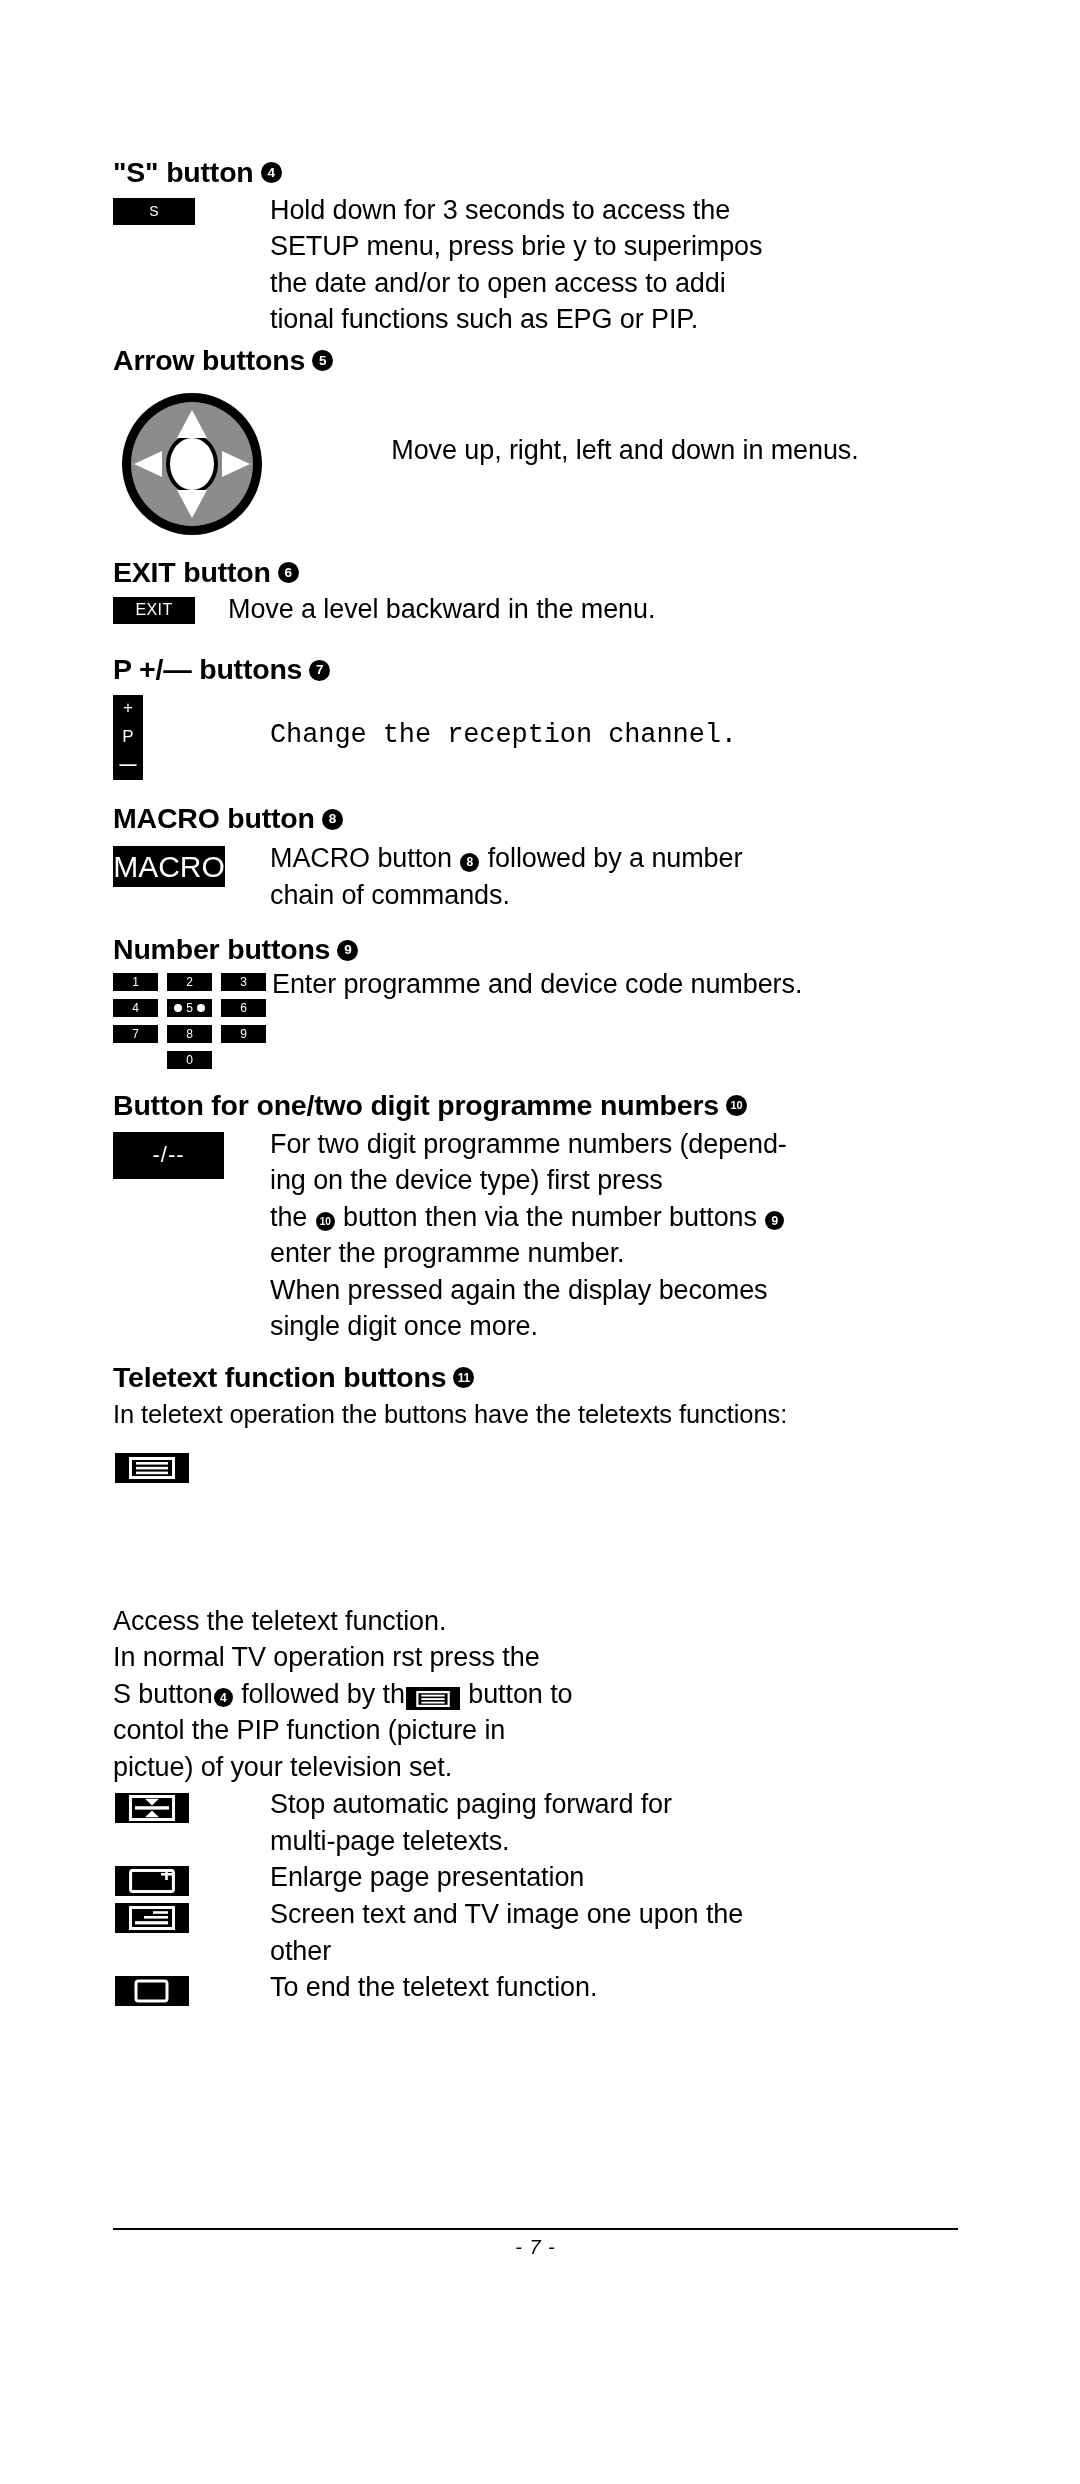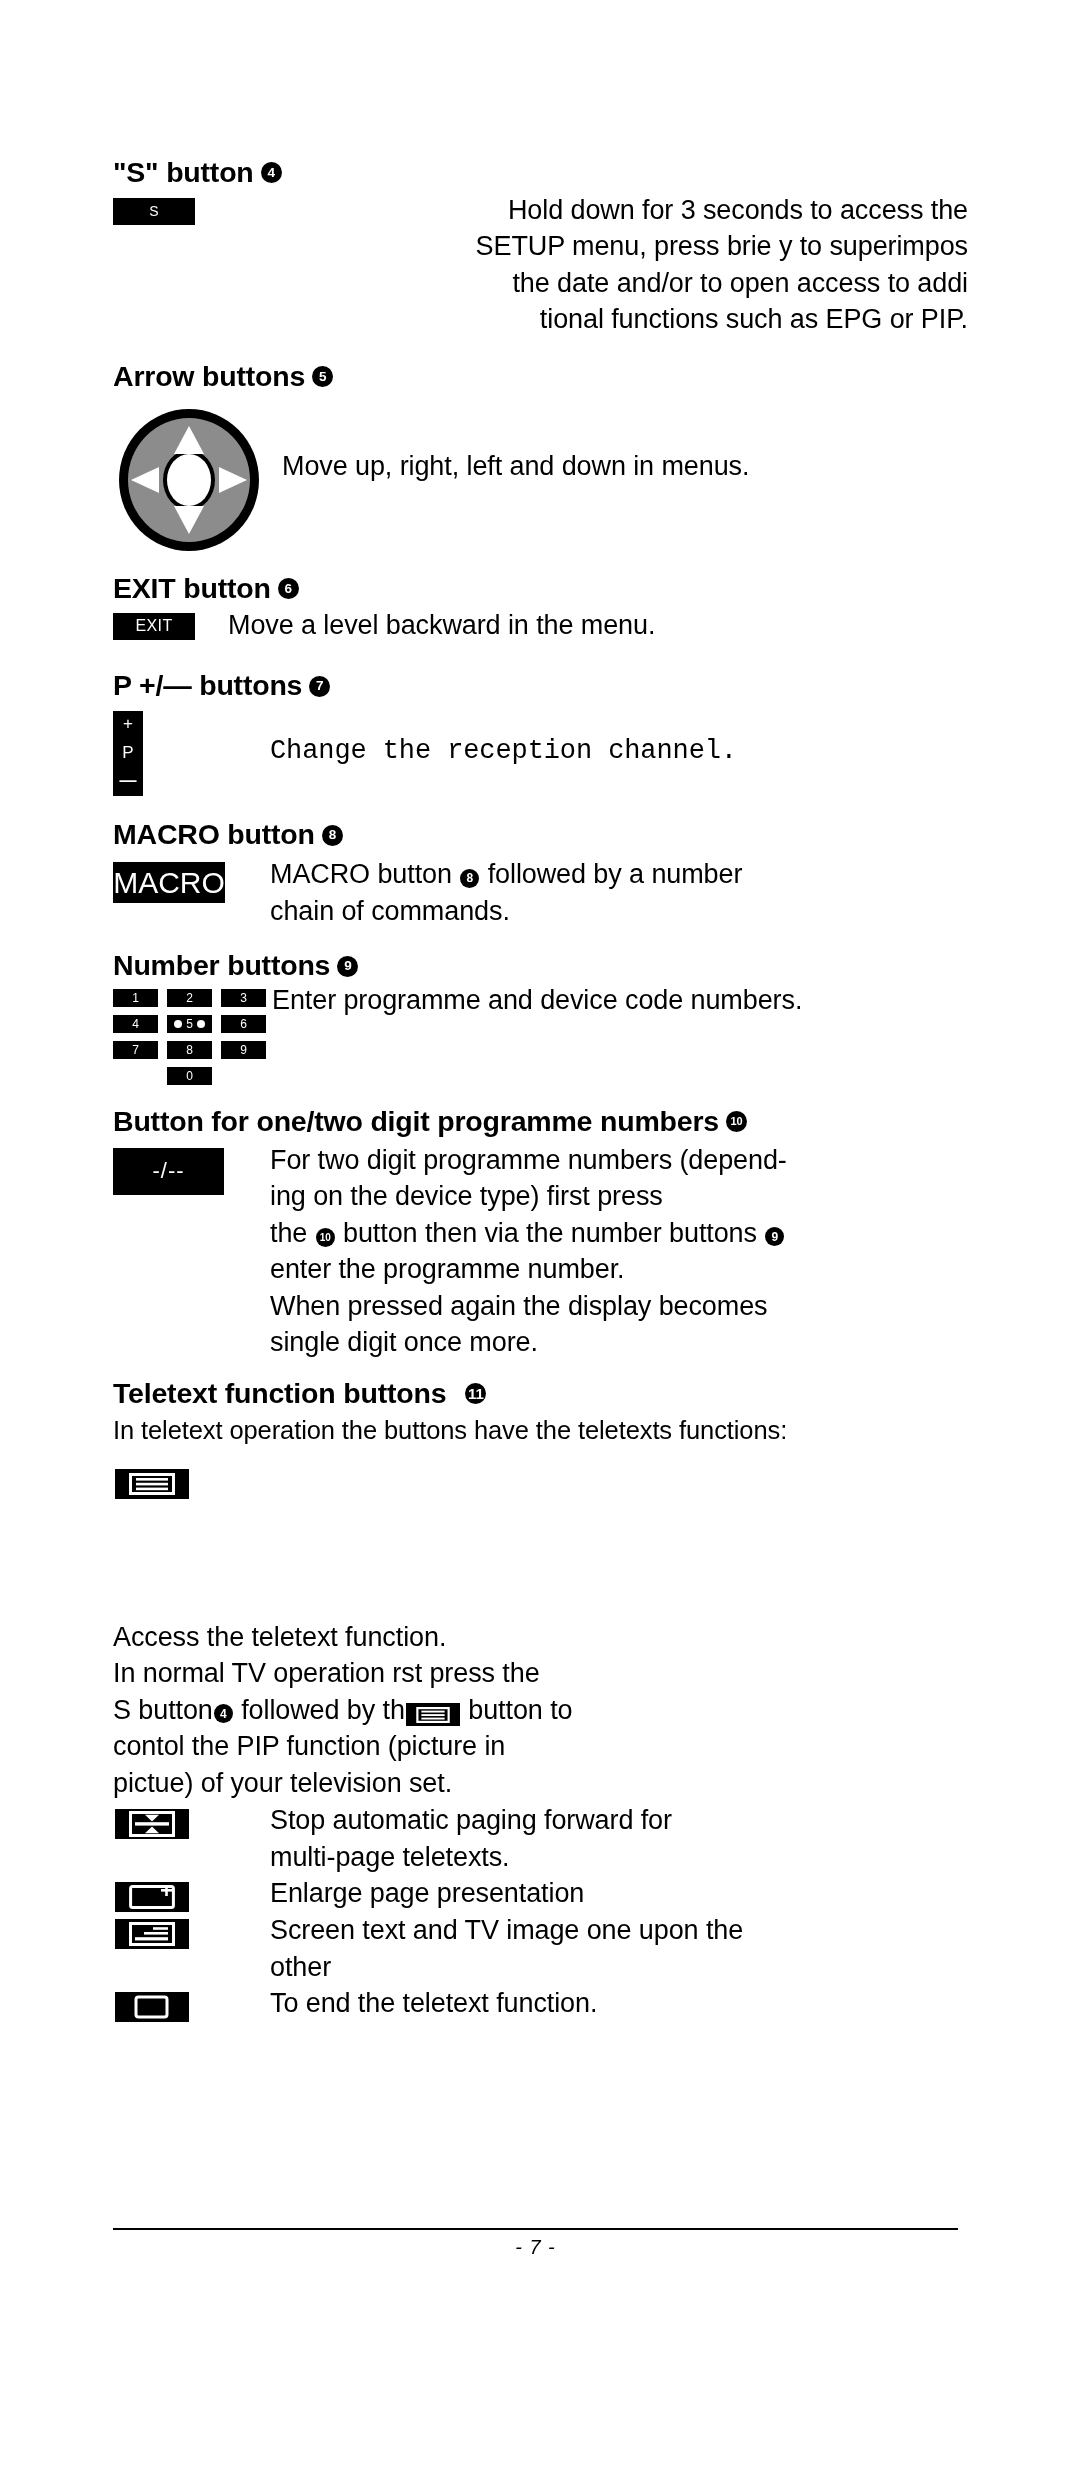--- a/index.html
+++ b/index.html
@@ -155,31 +155,31 @@
   <div>
     <div class="sec-head">
       <span class="htext">"S" button</span>
       <span class="badge b-head">4</span>
     </div>
     <div class="row" style="margin-top:10px;">
       <div class="keycol">
         <div class="chip chip-s">S</div>
       </div>
       <div class="desccol">
-        <div class="desc" style="margin-top:-6px;text-align:right;">
+        <div class="desc" style="margin-top:-6px;">
           <span class="ln">Hold down for 3 seconds to access the</span>
           <span class="ln">SETUP menu, press brie y to superimpos</span>
           <span class="ln">the date and/or to open access to addi</span>
           <span class="ln">tional functions such as EPG or PIP.</span>
         </div>
       </div>
     </div>
   </div>
 
-  <div style="margin-top:24px;">
+  <div style="margin-top:8px;text-align:center;">
     <div class="sec-head">
       <span class="htext">Arrow buttons</span>
       <span class="badge b-head">5</span>
     </div>
     <div class="row" style="margin-top:14px;">
       <div class="arrowpad">
         <svg width="152" height="148" viewBox="0 0 152 148">
           <ellipse cx="76" cy="74" rx="70" ry="71" fill="#000"></ellipse>
           <ellipse cx="76" cy="74" rx="61" ry="62" fill="#8c8c8c"></ellipse>
           <ellipse cx="76" cy="74" rx="26" ry="30" fill="#000"></ellipse>
@@ -314,21 +314,21 @@
           <span class="ln">When pressed again the display becomes</span>
           <span class="ln">single digit once more.</span>
         </div>
       </div>
     </div>
   </div>
 
   <div style="margin-top:18px;">
     <div class="sec-head">
       <span class="htext">Teletext function buttons</span>
-      <span class="badge b-head" style="font-size:15px;margin-left:12px;">11</span>
+      <span class="badge b-head" style="font-size:12px;">11</span>
     </div>
     <div class="desc" style="font-size:25.5px; line-height:34px; margin-top:4px;">In teletext operation the buttons have the teletexts functions:</div>
 
     <div class="ttrow" style="margin-top:22px;flex-direction:column;">
       <div class="ttkey">
         <div class="ttchip">
           <svg width="46" height="22" viewBox="0 0 46 22">
             <rect x="1.5" y="1.5" width="43" height="19" fill="none" stroke="#fff" stroke-width="3"></rect>
             <rect x="7" y="5" width="32" height="2.6" fill="#fff"></rect>
             <rect x="7" y="9.8" width="32" height="2.6" fill="#fff"></rect>

